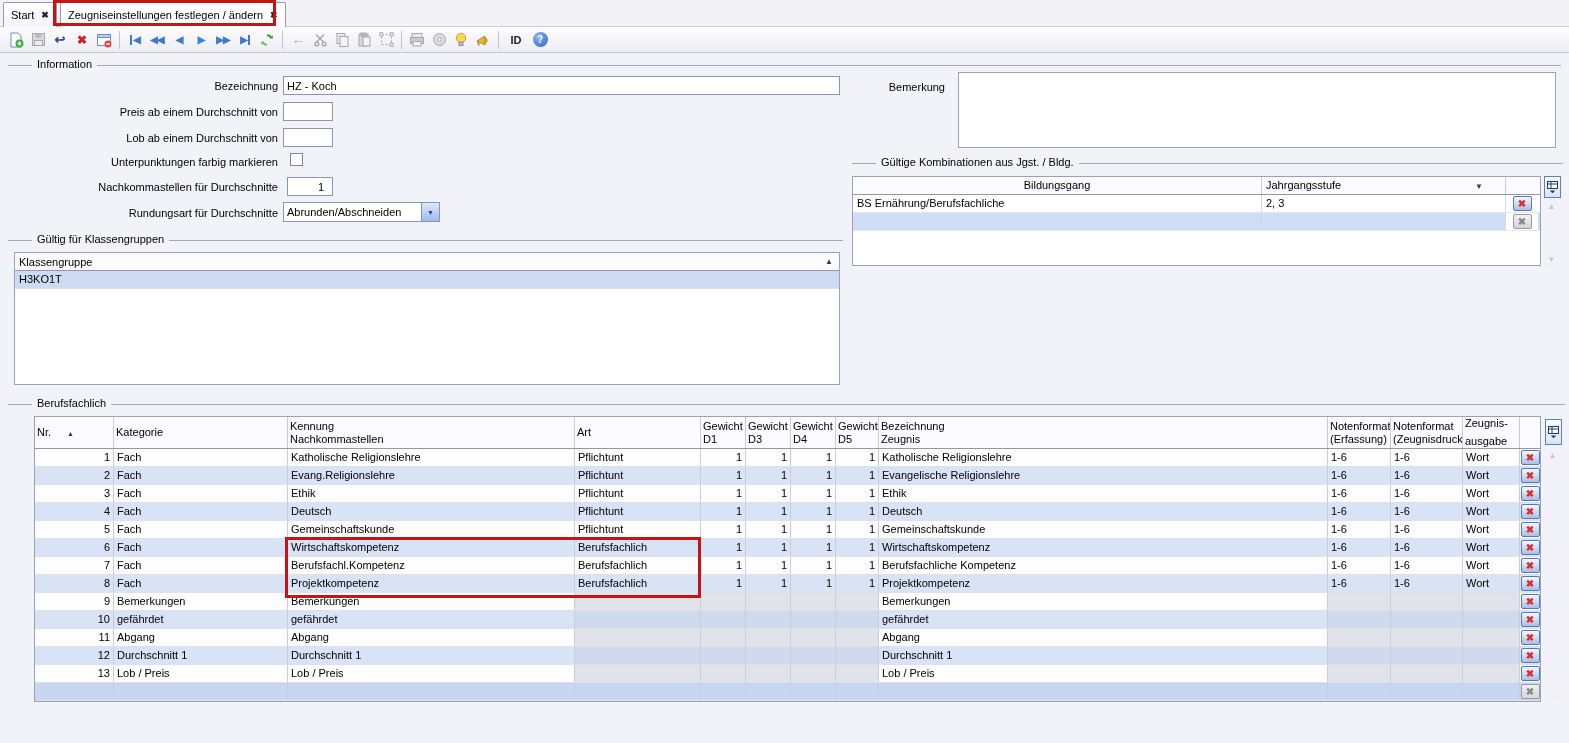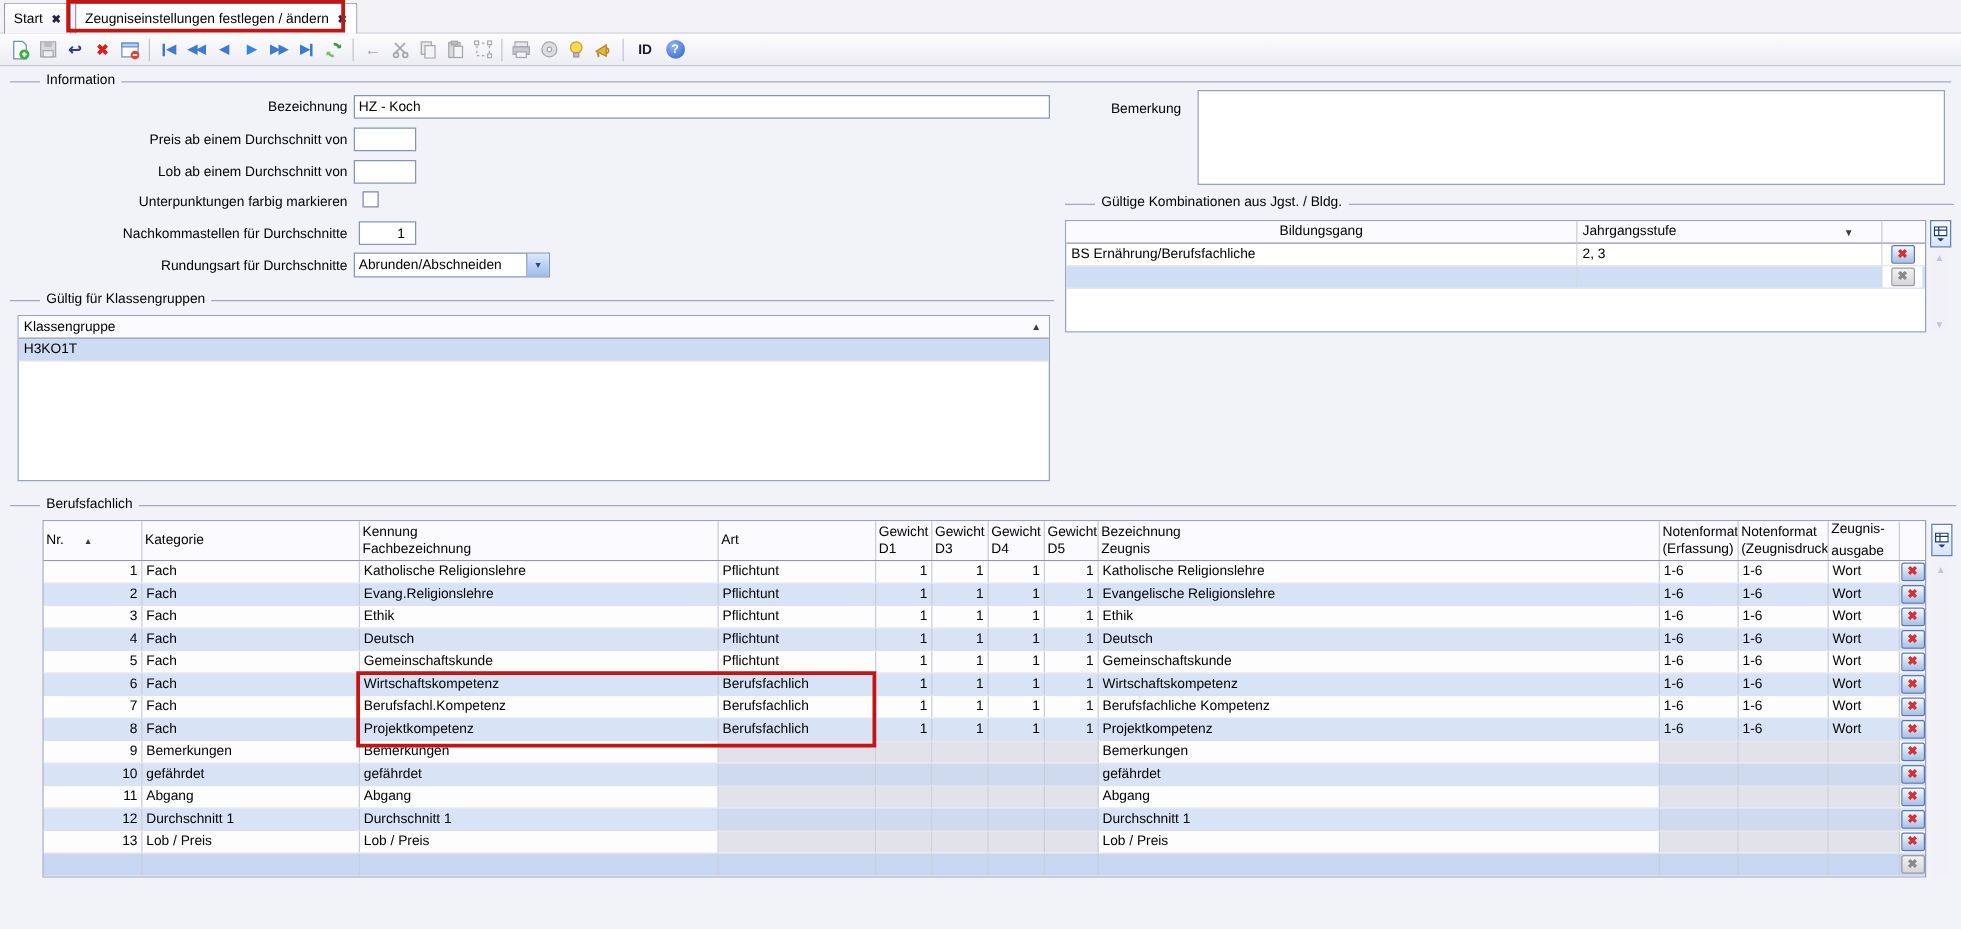--- a/index.html
+++ b/index.html
@@ -343,21 +343,21 @@
 <div id="kf-table">
   <div class="kf-hrow" id="kf-head">
       <div class="kf-hcell" style="width: 79px;">
         <div class="hline">Nr.<span class="sort">▲</span></div>
       </div>
       <div class="kf-hcell" style="width: 174px; justify-content: center;">
         <div class="hline">Kategorie</div>
       </div>
       <div class="kf-hcell" style="width: 287px;">
         <div class="hline">Kennung</div>
-        <div class="hline">Fachbezeichnung</div>
+        <div class="hline">Nachkommastellen</div>
       </div>
       <div class="kf-hcell" style="width: 126px;">
         <div class="hline">Art</div>
       </div>
       <div class="kf-hcell" style="width: 45px;">
         <div class="hline">Gewicht</div>
         <div class="hline">D1</div>
       </div>
       <div class="kf-hcell" style="width: 45px;">
         <div class="hline">Gewicht</div>

